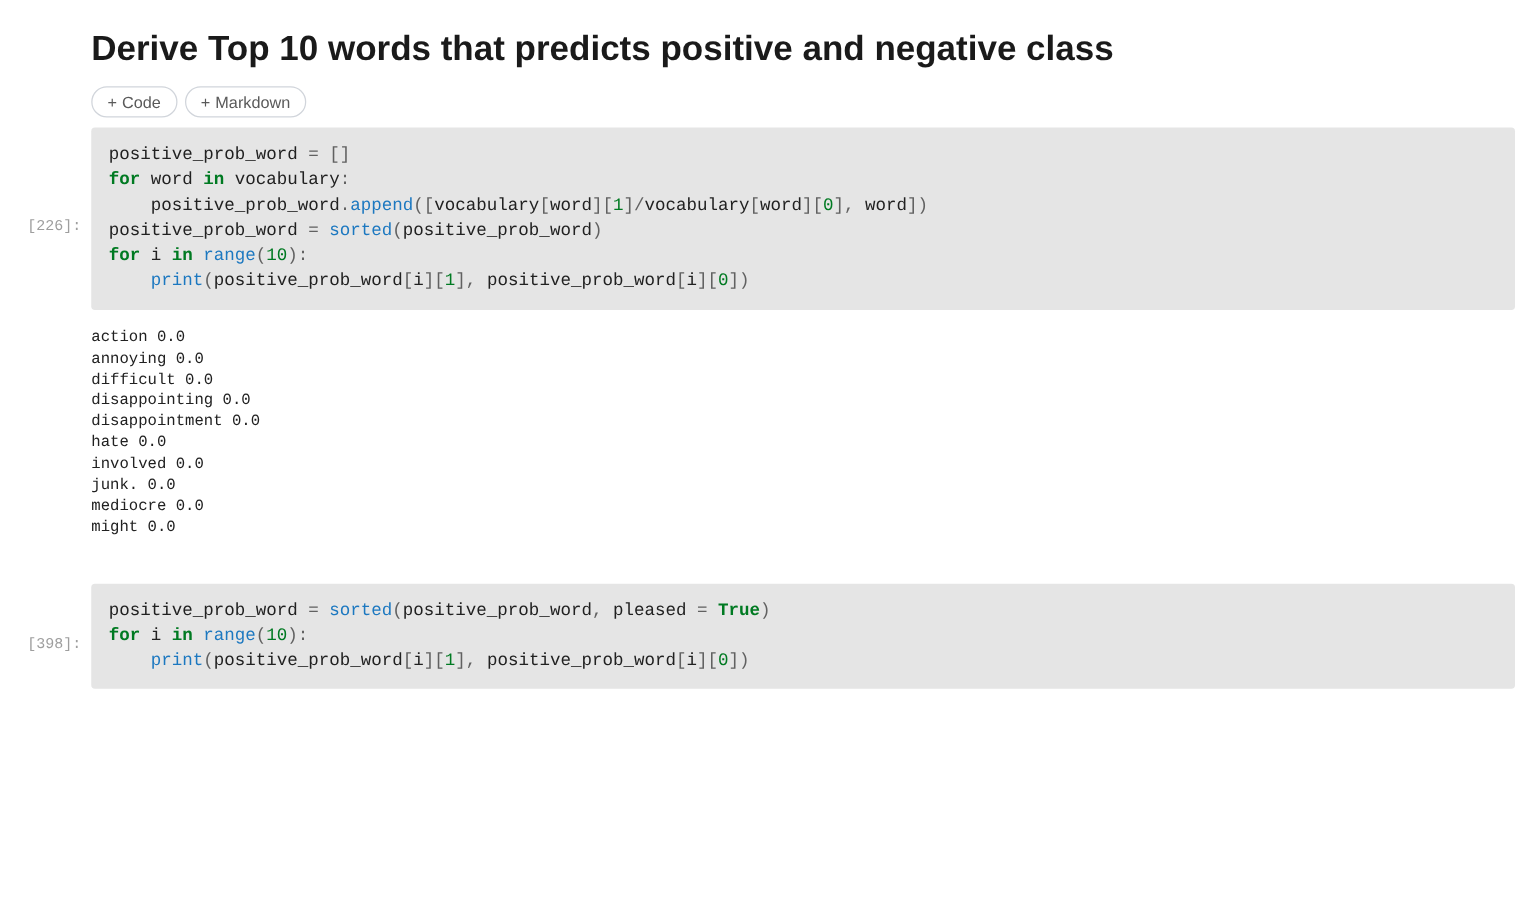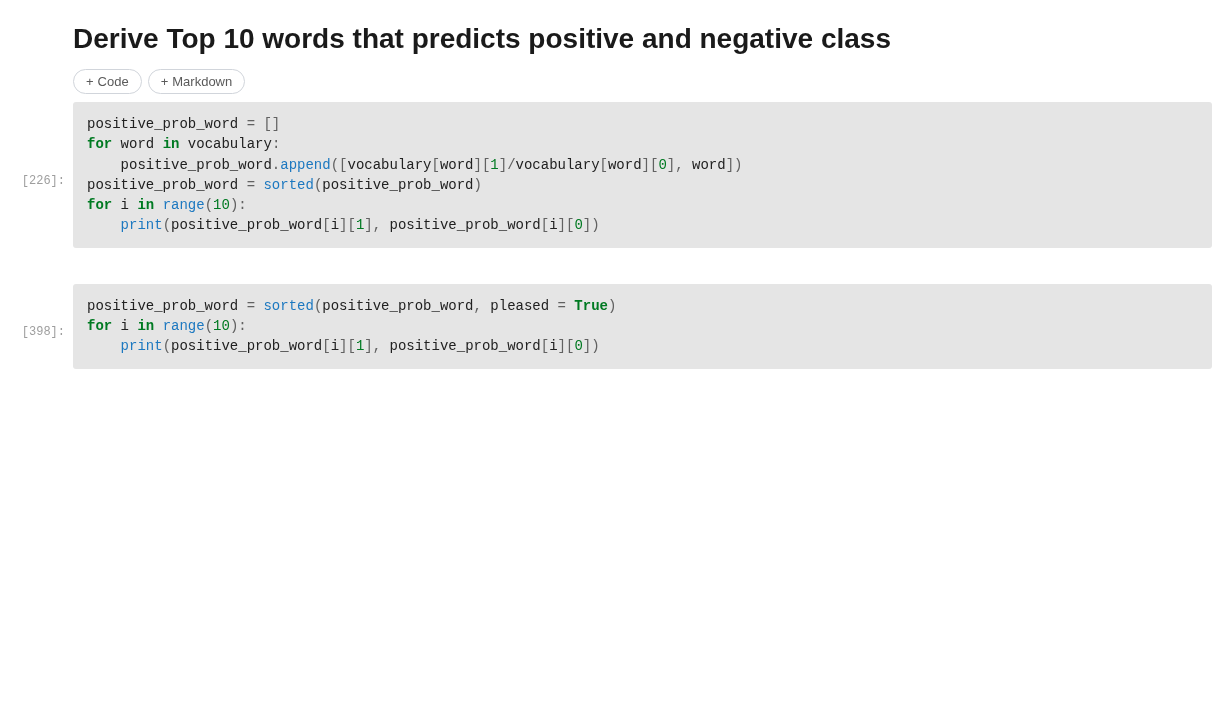--- a/index.html
+++ b/index.html
@@ -92,20 +92,35 @@
     <div class="prompt">[226]:</div>
     <div class="cell-body">
       <div class="code-input"><span>positive_prob_word </span><span class="op">= </span><span class="op">[]
 </span><span class="kw">for</span><span> word </span><span class="kw">in</span><span> vocabulary</span><span class="op">:
 </span><span>    positive_prob_word</span><span class="op">.</span><span class="fn">append</span><span class="op">([</span><span>vocabulary</span><span class="op">[</span><span>word</span><span class="op">][</span><span class="num">1</span><span class="op">]</span><span class="op">/</span><span>vocabulary</span><span class="op">[</span><span>word</span><span class="op">][</span><span class="num">0</span><span class="op">], </span><span>word</span><span class="op">])
 </span><span>positive_prob_word </span><span class="op">= </span><span class="fn">sorted</span><span class="op">(</span><span>positive_prob_word</span><span class="op">)
 </span><span class="kw">for</span><span> i </span><span class="kw">in</span><span> </span><span class="fn">range</span><span class="op">(</span><span class="num">10</span><span class="op">):
 </span><span>    </span><span class="fn">print</span><span class="op">(</span><span>positive_prob_word</span><span class="op">[</span><span>i</span><span class="op">][</span><span class="num">1</span><span class="op">], </span><span>positive_prob_word</span><span class="op">[</span><span>i</span><span class="op">][</span><span class="num">0</span><span class="op">])</span></div>
     </div>
   </div>
+  <div class="cell">
+    <div class="prompt"></div>
+    <div class="cell-body">
+      <div class="output">action 0.0
+annoying 0.0
+difficult 0.0
+disappointing 0.0
+disappointment 0.0
+hate 0.0
+involved 0.0
+junk. 0.0
+mediocre 0.0
+might 0.0</div>
+    </div>
+  </div>
 
   <div class="cell-gap"></div>
 
   <div class="cell">
     <div class="prompt">[398]:</div>
     <div class="cell-body">
       <div class="code-input"><span>positive_prob_word </span><span class="op">= </span><span class="fn">sorted</span><span class="op">(</span><span>positive_prob_word</span><span class="op">, </span><span>pleased </span><span class="op">= </span><span class="bool">True</span><span class="op">)
 </span><span class="kw">for</span><span> i </span><span class="kw">in</span><span> </span><span class="fn">range</span><span class="op">(</span><span class="num">10</span><span class="op">):
 </span><span>    </span><span class="fn">print</span><span class="op">(</span><span>positive_prob_word</span><span class="op">[</span><span>i</span><span class="op">][</span><span class="num">1</span><span class="op">], </span><span>positive_prob_word</span><span class="op">[</span><span>i</span><span class="op">][</span><span class="num">0</span><span class="op">])</span></div>
     </div>

